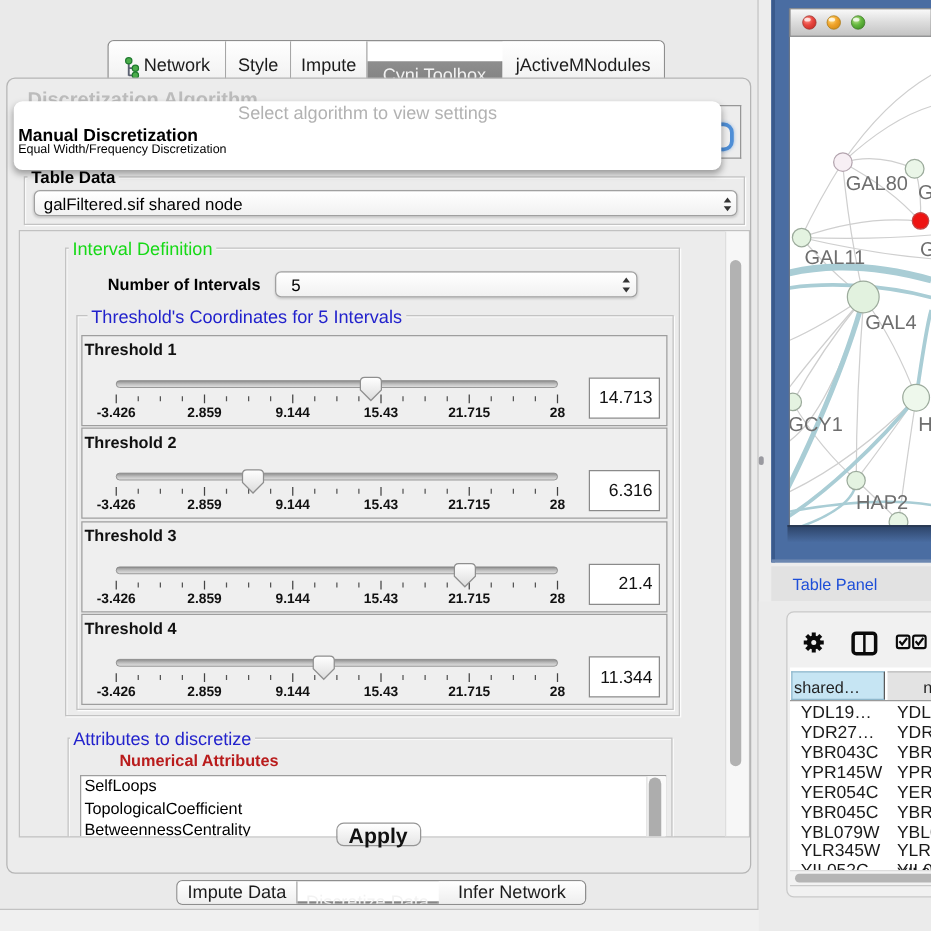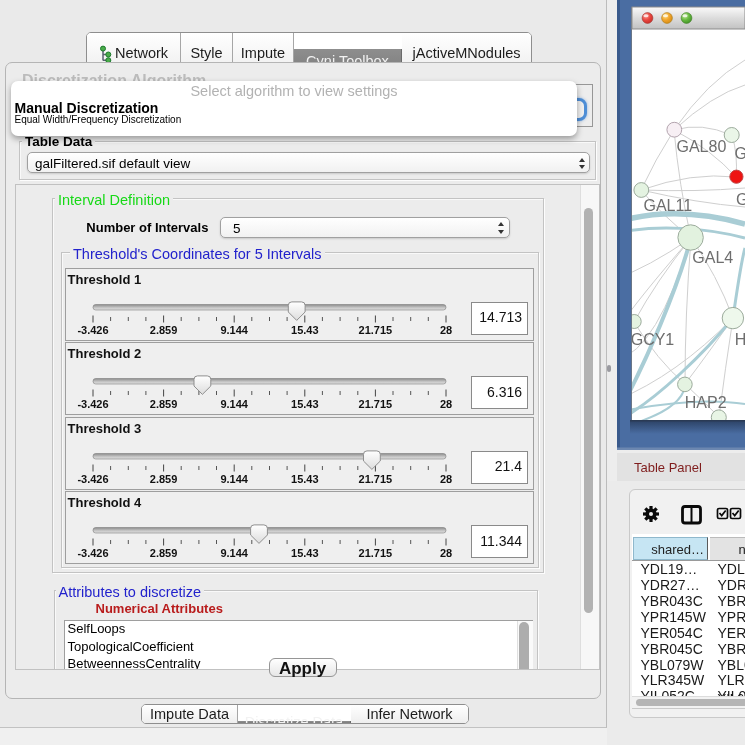--- a/index.html
+++ b/index.html
@@ -73,21 +73,21 @@
     <div class="abs" style="left:558px; top:34.5px; width:22.5px; height:23.5px; border:3px solid #4e8ed6; border-radius:8px; background:#f0f0f0; box-shadow:0 0 3px rgba(78,142,214,0.6);"></div>
     <div id="popup">
       <div style="left:0; top:2px; width:100%; text-align:center; color:#b2b2b2; font-size:14.5px;">Select algorithm to view settings</div>
       <div class="b" style="left:3.5px; top:19px; color:#000; font-size:14px;">Manual Discretization</div>
       <div style="left:3.5px; top:33px; color:#000; font-size:10px;">Equal Width/Frequency Discretization</div>
     </div>
     <div class="grp" style="left:13px; top:77.5px; width:577px; height:39px;">
       <div class="gt b" style="left:2px; color:#000; font-size:13.5px; top:-8px;">Table Data</div>
     </div>
     <div class="combo" style="left:21px; top:89px; width:563px; height:21px;">
-      <div class="tx">galFiltered.sif default view</div>
+      <div class="tx">galFiltered.sif shared node</div>
       <div class="arr up" style="left:551px; top:4.5px;"></div>
       <div class="arr dn" style="left:551px; top:12px;"></div>
     </div>
     <div class="abs" id="spane" style="left:9px; top:121px; width:585px; height:486px; border:1px solid #c1c1c1; background:#ececec; overflow:hidden;">
       <div class="grp" style="left:35.5px; top:12.5px; width:492px; height:375px;">
         <div class="gt" style="left:2.5px; color:#16d916;">Interval Definition</div>
       </div>
       <div class="lbl b" style="left:70.3px; top:34.5px; color:#000;">Number of Intervals</div>
       <div class="combo" style="left:204px; top:31.5px; width:290px; height:21px;">
         <div class="tx" style="left:12px;">5</div>
@@ -374,21 +374,21 @@
   <g>
     <circle cx="30.5" cy="18" r="5.4" fill="url(#rl)" stroke="#9b3530" stroke-width="0.6"></circle>
     <circle cx="50" cy="18" r="5.4" fill="url(#yl)" stroke="#a87817" stroke-width="0.6"></circle>
     <circle cx="69.5" cy="18" r="5.4" fill="url(#gl)" stroke="#3c7a24" stroke-width="0.6"></circle>
     <ellipse cx="29" cy="15.7" rx="2.6" ry="1.5" fill="#ffffff" opacity="0.75"></ellipse>
     <ellipse cx="48.5" cy="15.7" rx="2.6" ry="1.5" fill="#ffffff" opacity="0.75"></ellipse>
     <ellipse cx="68" cy="15.7" rx="2.6" ry="1.5" fill="#ffffff" opacity="0.75"></ellipse>
   </g>
 </svg>
 <div class="abs" style="left:617px; top:453px; width:128px; height:28px; background:#e2e2e2;">
-  <div class="lbl" style="left:17px; top:7px; color:#7f1d1d;">Table Panel</div>
+  <div class="lbl" style="left:17px; top:7px; color:#1d4ed8;">Table Panel</div>
 </div>
 <div class="abs" style="left:607px; top:481px; width:138px; height:264px; background:#ebebeb;"></div>
 <div class="abs" style="left:629px; top:489px; width:120px; height:229px; background:#f1f1f1; border:1px solid #c9c9c9; border-radius:6px 0 0 6px;">
   <svg class="abs" style="left:10.5px; top:13px;" width="104" height="22" viewBox="0 0 104 22">
     <g fill="#0a0a0a">
       <circle cx="10" cy="11" r="5.6"></circle>
       <g transform="translate(10,11)">
         <rect x="-1.6" y="-8" width="3.2" height="4"></rect>
           <rect x="-1.6" y="4" width="3.2" height="4"></rect>
         <rect x="-8" y="-1.6" width="4" height="3.2"></rect>
@@ -405,21 +405,21 @@
     <rect x="41.5" y="3.5" width="18" height="16.5" rx="2.5" fill="none" stroke="#0a0a0a" stroke-width="2.8"></rect>
     <line x1="50.5" y1="3.5" x2="50.5" y2="20" stroke="#0a0a0a" stroke-width="2"></line>
     <g stroke="#0a0a0a" stroke-width="1.7" fill="none">
       <rect x="76.5" y="5.5" width="10" height="10" rx="1.5"></rect>
       <rect x="89.5" y="5.5" width="10" height="10" rx="1.5"></rect>
       <path d="M78.5,10 l2.2,2.6 l4,-5.2"></path>
       <path d="M91.5,10 l2.2,2.6 l4,-5.2"></path>
     </g>
   </svg>
   <div class="abs" style="left:2px; top:44px; width:118px; height:178px; background:#ffffff; overflow:hidden;">
-    <div class="abs" style="left:0.5px; top:2.5px; width:75.5px; height:23.5px; background:#c6e5f3; border:1px solid #8fb8cc; border-right:1.5px solid #5a5a5a; text-align:right; font-size:13px; color:#222; padding-top:4px; padding-right:3px;">shared…</div>
+    <div class="abs" style="left:0.5px; top:2.5px; width:75.5px; height:23.5px; background:#c6e5f3; border:1px solid #8fb8cc; border-right:1.5px solid #5a5a5a; text-align:right; font-size:13px; color:#222; padding-top:4px; padding-right:19px;">shared…</div>
     <div class="abs" style="left:77.5px; top:2.5px; width:41px; height:23.5px; background:#e3e3e3; border-top:1px solid #bbb; font-size:13px; color:#222; padding-top:4px; padding-left:29px;">na</div>
     <div class="abs" style="left:0; top:26px; width:118px; height:0; border-top:1px solid #9a9a9a;"></div>
     <div class="abs" style="left:0; top:26.5px; width:118px; height:135.5px; overflow:hidden;">
         <div class="lbl" style="left:8.5px; top:0.6px; font-size:14px; color:#1a1a1a;">YDL19…</div>
         <div class="lbl" style="left:85.5px; top:0.6px; font-size:14px; color:#1a1a1a;">YDL194W</div>
         <div class="lbl" style="left:8.5px; top:16.5px; font-size:14px; color:#1a1a1a;">YDR27…</div>
         <div class="lbl" style="left:85.5px; top:16.5px; font-size:14px; color:#1a1a1a;">YDR277C</div>
         <div class="lbl" style="left:8.5px; top:32.4px; font-size:14px; color:#1a1a1a;">YBR043C</div>
         <div class="lbl" style="left:85.5px; top:32.4px; font-size:14px; color:#1a1a1a;">YBR043C</div>
         <div class="lbl" style="left:8.5px; top:48.3px; font-size:14px; color:#1a1a1a;">YPR145W</div>

